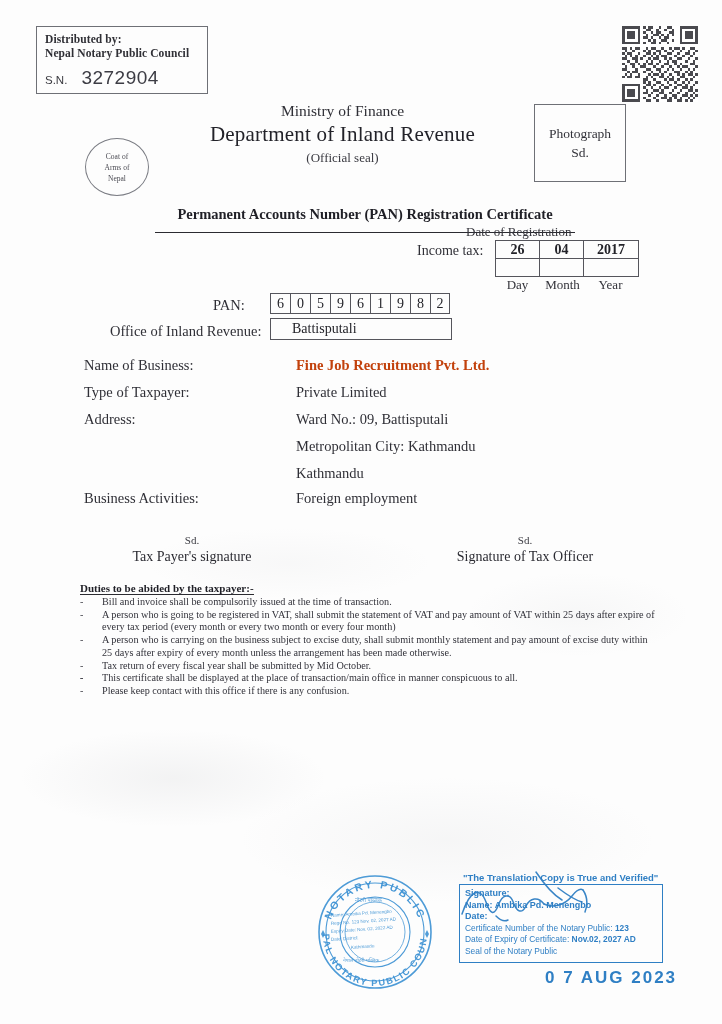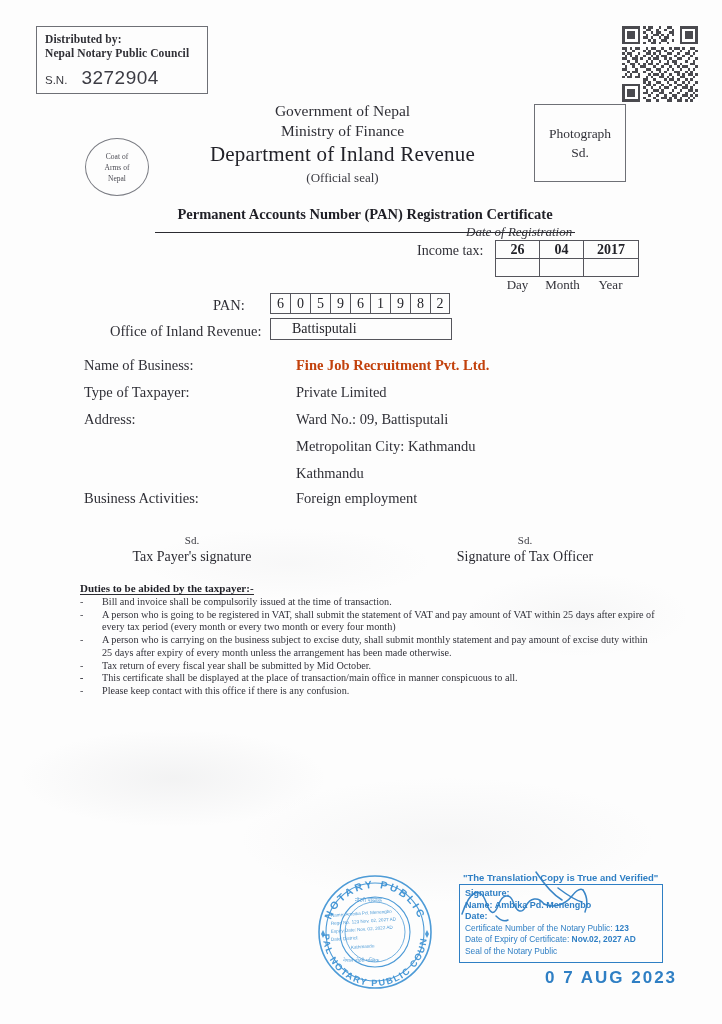--- a/index.html
+++ b/index.html
@@ -115,21 +115,20 @@
     border-bottom: 1.4px solid #2b2b31;
     padding-bottom: 9px;
   }
 
   
   #dor-label {
     position: absolute;
     left: 466px; top: 224px;
     font-size: 13px;
     color: #33333a;
-    font-style: italic;
   }
   #incometax-label {
     position: absolute;
     left: 417px; top: 243px;
     font-size: 14px;
     color: #2f2f36;
   }
   #date-table {
     position: absolute;
     left: 495px; top: 240px;
@@ -553,21 +552,20 @@
     </svg>
   </div>
 
   <div id="coat-of-arms">
     <span>Coat of</span>
     <span>Arms of</span>
     <span>Nepal</span>
   </div>
 
   <div id="header-block">
-    <div id="gov-line">Government of Nepal</div>
     <div id="min-line">Ministry of Finance</div>
     <div id="dept-line">Department of Inland Revenue</div>
     <div id="seal-line">(Official seal)</div>
   </div>
 
   <div id="photo-box">
     <span>Photograph</span>
     <span>Sd.</span>
   </div>
 

